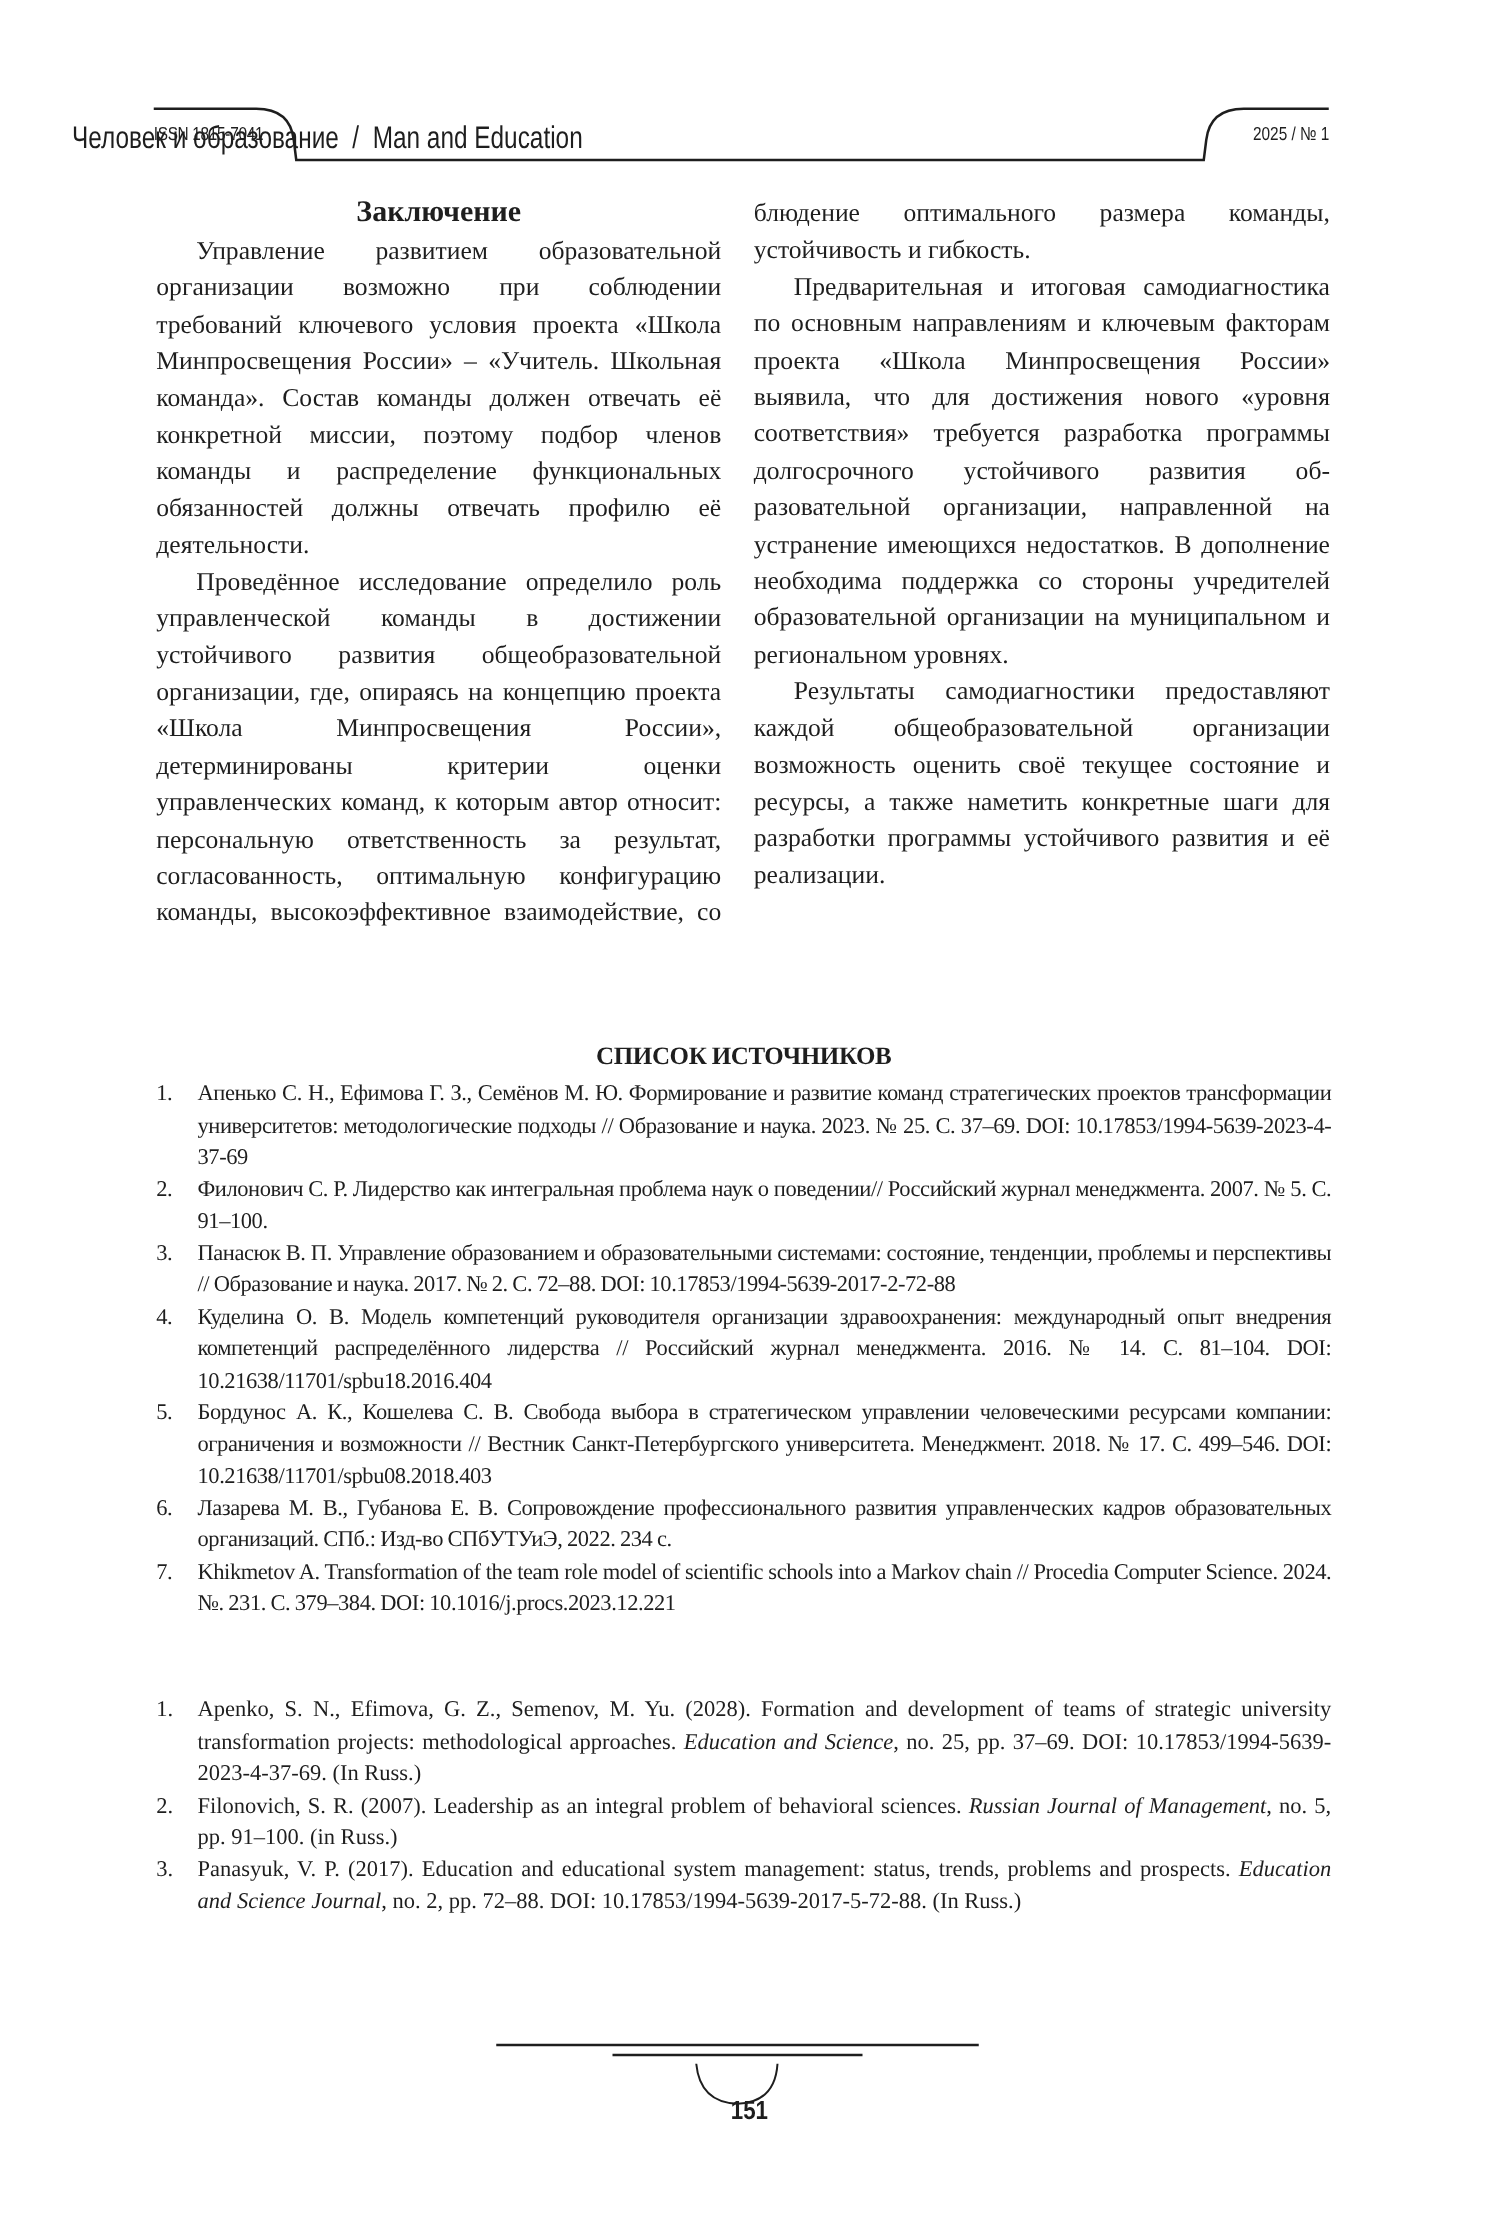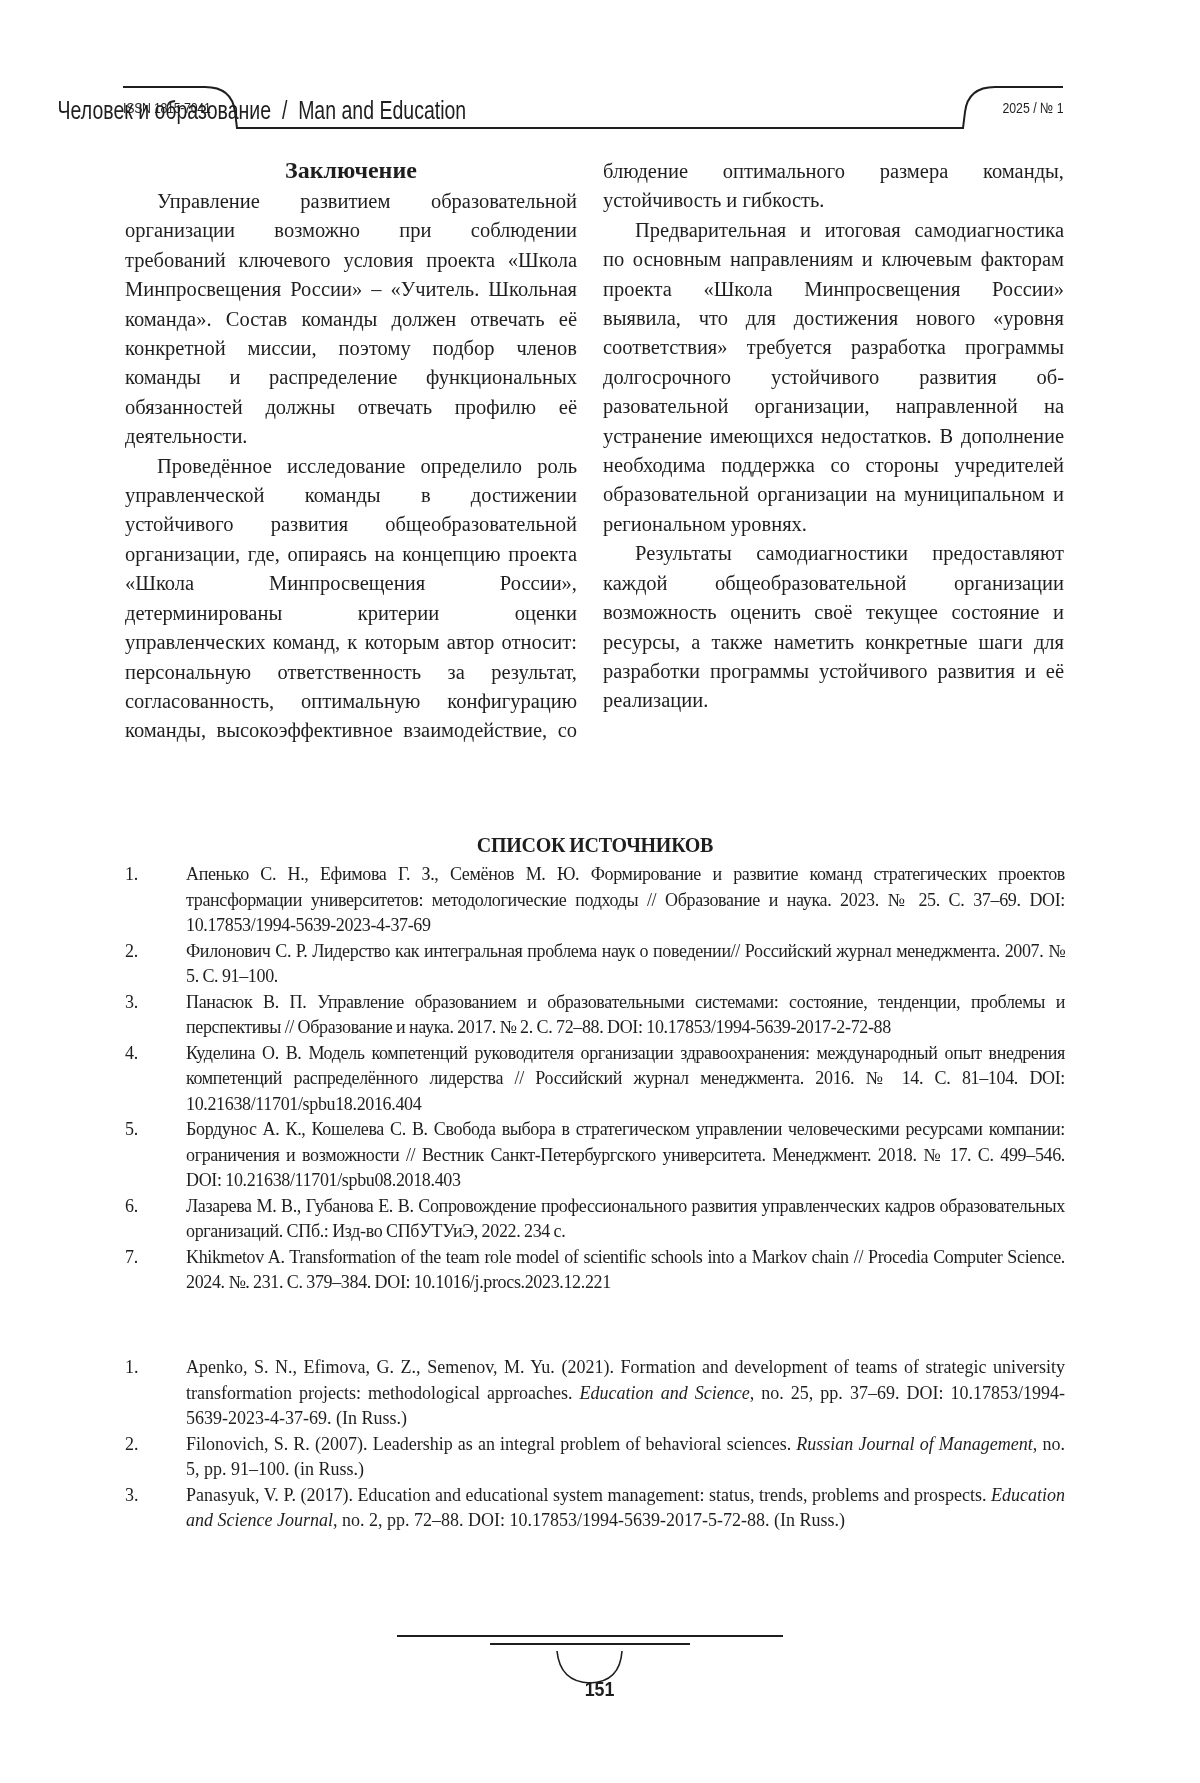--- a/index.html
+++ b/index.html
@@ -19,21 +19,21 @@
   .col p.noindent { text-indent: 0; }
   .section-heading { font-family: Liberation Serif, serif; font-weight: bold; font-size: 24px; text-align: center; margin: 0 0 2px 0; line-height: 30px; }
 
   .refs { position: absolute; left: 125px; width: 940px; font-size: 18px; line-height: 25.5px; }
   .refs-ru { top: 830px; }
   .refs-en { top: 1355px; }
   .refs h2 { margin: 0 0 2px 0; text-align: center; font-size: 20px; font-weight: bold; line-height: 30px; letter-spacing: -0.3px; }
   .refs ol { list-style: none; margin: 0; padding: 0; }
   .refs li { position: relative; padding-left: 33px; text-align: justify; margin: 0; }
   .refs li .num { position: absolute; left: 0; top: 0; }
-  .refs li .body { display: block; margin-left: 28px; }
+  .refs li .body { display: block; }
   .refs .it { font-style: italic; }
   .cond { letter-spacing: -0.35px; word-spacing: -0.5px; }
 
   .footer { position: absolute; left: 0; top: 1620px; width: 1200px; height: 80px; }
   .footer svg { position: absolute; left: 0; top: 0; }
   .page-num { position: absolute; left: 0; width: 1200px; top: 28px; text-align: center; font-family: "Liberation Sans", sans-serif; font-weight: bold; font-size: 21px; margin-top: 29px; }
   .page-num span { display: inline-block; transform: scaleX(0.85); }
 </style>
 </head>
 <body>
@@ -90,21 +90,21 @@
         <span class="num">7.</span>
         <span class="body">Khikmetov A. Transformation of the team role model of scientific schools into a Markov chain // Procedia Computer Science. 2024. №. 231. С. 379–384. DOI: 10.1016/j.procs.2023.12.221</span>
       </li>
   </ol>
 </div>
 
 <div class="refs refs-en">
   <ol>
     <li>
         <span class="num">1.</span>
-        <span class="body"><span>Apenko, S. N., Efimova, G. Z., Semenov, M. Yu. (2021). Formation and development of teams of strategic university transformation projects: methodological approaches. </span><span class="it">Education and Science</span><span>, no. 25, pp. 37–69. DOI: 10.17853/1994-5639-2023-4-37-69. (In Russ.)</span></span>
+        <span class="body"><span>Apenko, S. N., Efimova, G. Z., Semenov, M. Yu. (2028). Formation and development of teams of strategic university transformation projects: methodological approaches. </span><span class="it">Education and Science</span><span>, no. 25, pp. 37–69. DOI: 10.17853/1994-5639-2023-4-37-69. (In Russ.)</span></span>
       </li>
     <li>
         <span class="num">2.</span>
         <span class="body"><span>Filonovich, S. R. (2007). Leadership as an integral problem of behavioral sciences. </span><span class="it">Russian Journal of Management</span><span>, no. 5, pp. 91–100. (in Russ.)</span></span>
       </li>
     <li>
         <span class="num">3.</span>
         <span class="body"><span>Panasyuk, V. P. (2017). Education and educational system management: status, trends, problems and pros­pects. </span><span class="it">Education and Science Journal</span><span>, no. 2, pp. 72–88. DOI: 10.17853/1994-5639-2017-5-72-88. (In Russ.)</span></span>
       </li>
   </ol>

